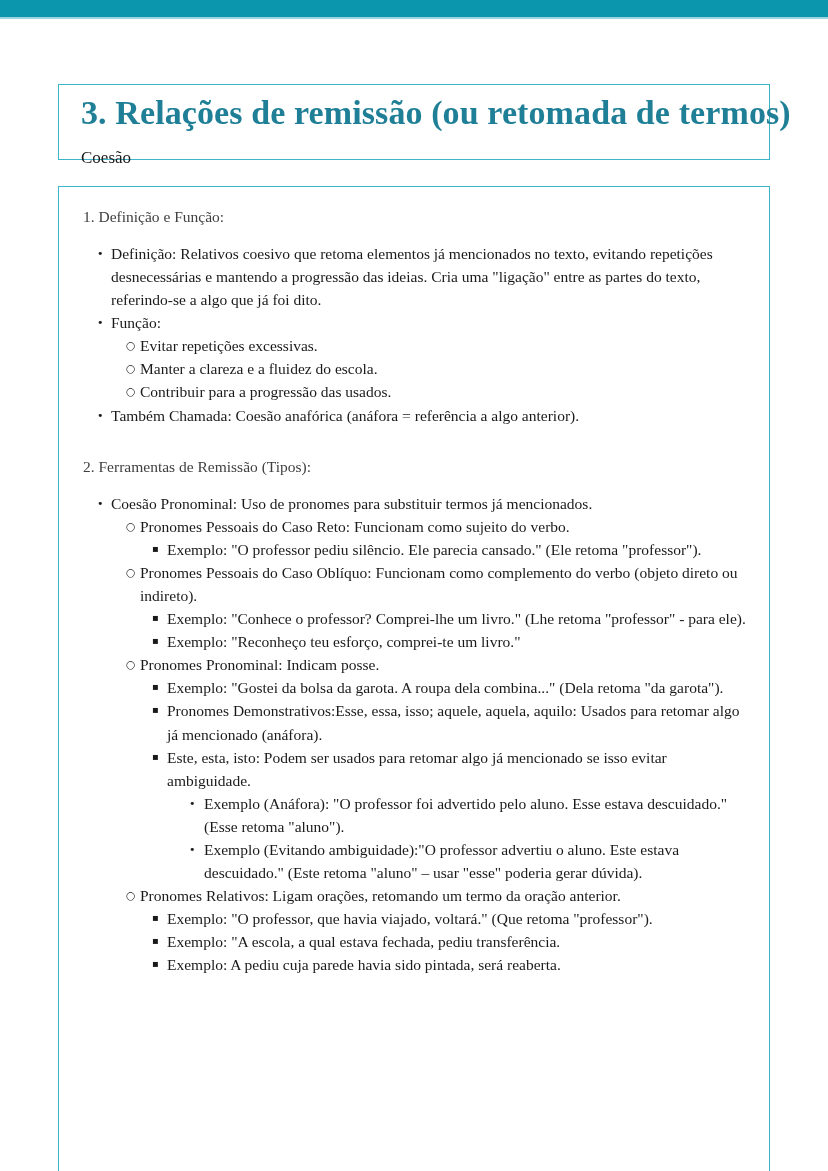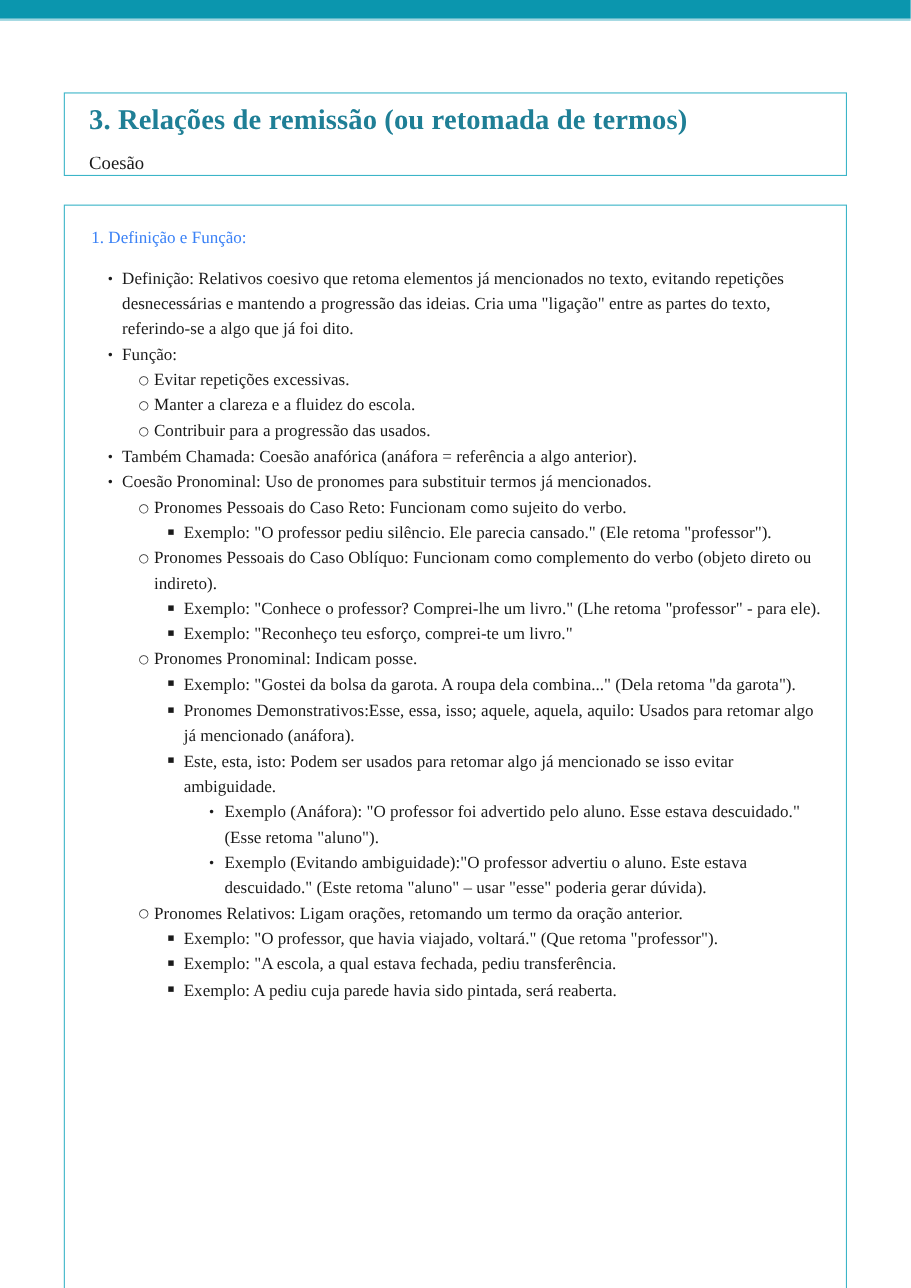--- a/index.html
+++ b/index.html
@@ -45,21 +45,21 @@
     height: 76px;
     box-sizing: border-box;
     border: 1px solid #3cb5c8;
     background: #ffffff;
   }
   .title-inner {
     padding: 10px 0 0 22px;
   }
   .doc-title {
     color: #1f7f96;
-    font-size: 26px;
+    font-size: 34px;
     font-weight: bold;
     line-height: 1.05;
     letter-spacing: .1px;
     white-space: nowrap;
   }
   .doc-subtitle {
     color: #1a1a1a;
     font-size: 17px;
     font-weight: normal;
     line-height: 1.2;
@@ -78,21 +78,21 @@
     background: #ffffff;
   }
   .content-inner {
     padding: 20px 18px 0 24px;
   }
 
   
   .section-heading {
     font-size: 15.5px;
     line-height: 1.35;
-    color: #3b82f6;
+    color: #404040;
     margin: 0 0 14px 0;
   }
   .section-heading.spaced-top {
     margin-top: 30px;
   }
 
   
   ul.lvl {
     list-style: none;
     margin: 0;
@@ -179,20 +179,21 @@
           <li>
             <span class="marker">○</span>
             <span class="li-text">Contribuir para a progressão das usados.</span>
           </li>
         </ul>
         <li>
           <span class="marker">•</span>
           <span class="li-text">Também Chamada: Coesão anafórica (anáfora = referência a algo anterior).</span>
         </li>
       </ul>
+      <div class="section-heading spaced-top">2. Ferramentas de Remissão (Tipos):</div>
       <ul class="lvl l1">
         <li>
           <span class="marker">•</span>
           <span class="li-text">Coesão Pronominal: Uso de pronomes para substituir termos já mencionados.</span>
         </li>
         <ul class="lvl l2 nested">
           <li>
             <span class="marker">○</span>
             <span class="li-text">Pronomes Pessoais do Caso Reto: Funcionam como sujeito do verbo.</span>
           </li>

